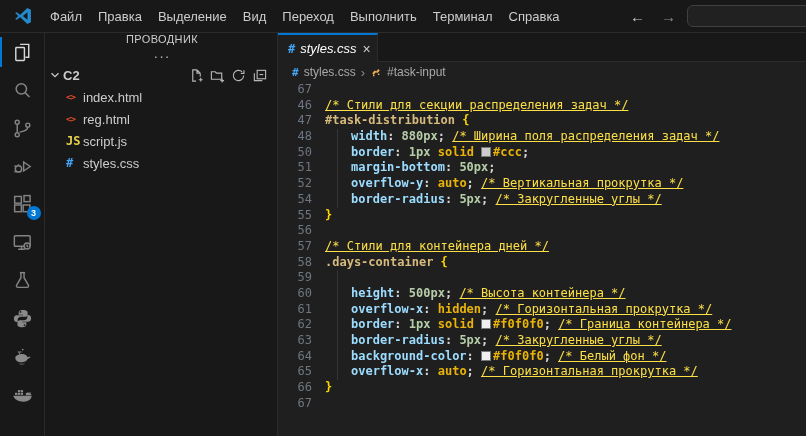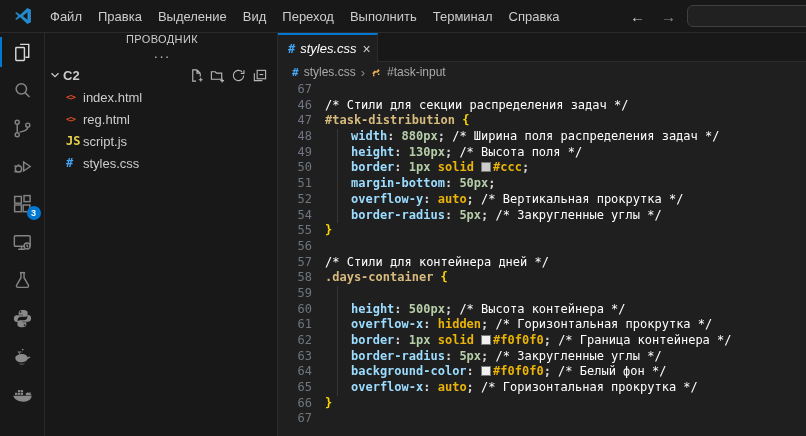--- a/index.html
+++ b/index.html
@@ -59,21 +59,21 @@
   .bc-sep { color:#8a8a8a; font-size:13px; }
   .bc-symbol-icon { width:12px; height:12px; }
   .bc-item { cursor:pointer; }
   
   .code-area { position:absolute; left:0; top:49px; width:528px; height:354px; overflow:hidden;
     font-family:"DejaVu Sans Mono", monospace; font-size:12px; line-height:15.7px; font-weight:bold; }
   .code-line { position:relative; height:15.7px; display:flex; white-space:pre; cursor:text; }
   .gutter { flex:none; width:47px; text-align:right; padding-right:13px; color:#6e7681; font-weight:normal; }
   .lcontent { flex:none; white-space:pre; }
   .iguide { position:absolute; left:59px; top:0; bottom:0; width:1px; background:#353535; }
-  .tk-c { color:#ffffff; font-weight:normal; }
+  .tk-c { color:#fde047; font-weight:normal;text-decoration:underline; }
   .tk-s { color:#d7ba7d; }
   .tk-p { color:#9cdcfe; }
   .tk-n { color:#b5cea8; }
   .tk-k { color:#eab308; }
   .tk-u { color:#d4d4d4; }
   .tk-b { color:#ffd700; }
   .swatch { display:inline-block; width:10px; height:10px; border:1px solid #777; margin-right:2px; vertical-align:-1px; }
 </style>
 </head>
 <body>
@@ -246,21 +246,20 @@
       <svg class="bc-symbol-icon" viewBox="0 0 16 16" fill="#e8ab53">
         <path d="M3 9.5 6 6l2.5 1L11 4l2 2-2.5 3-3-.5L5 11.5zM4 11.5h2v2H4zM10.5 10h2v2h-2z"></path>
       </svg>
       <span class="bc-item">#task-input</span>
     </div>
     <div class="code-area">
         <div class="code-line"><span class="gutter">67</span><span class="lcontent" style="padding-left: 0px;"></span></div>
         <div class="code-line"><span class="gutter">46</span><span class="lcontent" style="padding-left: 0px;"><span class="tk-c">/* Стили для секции распределения задач */</span></span></div>
         <div class="code-line"><span class="gutter">47</span><span class="lcontent" style="padding-left: 0px;"><span class="tk-s">#task-distribution</span><span class="tk-u"> </span><span class="tk-b">{</span></span></div>
         <div class="code-line"><span class="gutter">48</span><span class="iguide"></span><span class="lcontent" style="padding-left: 26px;"><span class="tk-p">width</span><span class="tk-u">: </span><span class="tk-n">880px</span><span class="tk-u">; </span><span class="tk-c">/* Ширина поля распределения задач */</span></span></div>
-        <div class="code-line"><span class="gutter">49</span><span class="iguide"></span><span class="lcontent" style="padding-left: 26px;"><span class="tk-p">height</span><span class="tk-u">: </span><span class="tk-n">130px</span><span class="tk-u">; </span><span class="tk-c">/* Высота поля */</span></span></div>
         <div class="code-line"><span class="gutter">50</span><span class="iguide"></span><span class="lcontent" style="padding-left: 26px;"><span class="tk-p">border</span><span class="tk-u">: </span><span class="tk-n">1px</span><span class="tk-u"> </span><span class="tk-k">solid</span><span class="tk-u"> </span><span class="swatch" style="background: rgb(204, 204, 204);"></span><span class="tk-k">#ccc</span><span class="tk-u">;</span></span></div>
         <div class="code-line"><span class="gutter">51</span><span class="iguide"></span><span class="lcontent" style="padding-left: 26px;"><span class="tk-p">margin-bottom</span><span class="tk-u">: </span><span class="tk-n">50px</span><span class="tk-u">;</span></span></div>
         <div class="code-line"><span class="gutter">52</span><span class="iguide"></span><span class="lcontent" style="padding-left: 26px;"><span class="tk-p">overflow-y</span><span class="tk-u">: </span><span class="tk-k">auto</span><span class="tk-u">; </span><span class="tk-c">/* Вертикальная прокрутка */</span></span></div>
         <div class="code-line"><span class="gutter">54</span><span class="iguide"></span><span class="lcontent" style="padding-left: 26px;"><span class="tk-p">border-radius</span><span class="tk-u">: </span><span class="tk-n">5px</span><span class="tk-u">; </span><span class="tk-c">/* Закругленные углы */</span></span></div>
         <div class="code-line"><span class="gutter">55</span><span class="lcontent" style="padding-left: 0px;"><span class="tk-b">}</span></span></div>
         <div class="code-line"><span class="gutter">56</span><span class="lcontent" style="padding-left: 0px;"></span></div>
         <div class="code-line"><span class="gutter">57</span><span class="lcontent" style="padding-left: 0px;"><span class="tk-c">/* Стили для контейнера дней */</span></span></div>
         <div class="code-line"><span class="gutter">58</span><span class="lcontent" style="padding-left: 0px;"><span class="tk-s">.days-container</span><span class="tk-u"> </span><span class="tk-b">{</span></span></div>
         <div class="code-line"><span class="gutter">59</span><span class="iguide"></span></div>
         <div class="code-line"><span class="gutter">60</span><span class="iguide"></span><span class="lcontent" style="padding-left: 26px;"><span class="tk-p">height</span><span class="tk-u">: </span><span class="tk-n">500px</span><span class="tk-u">; </span><span class="tk-c">/* Высота контейнера */</span></span></div>

